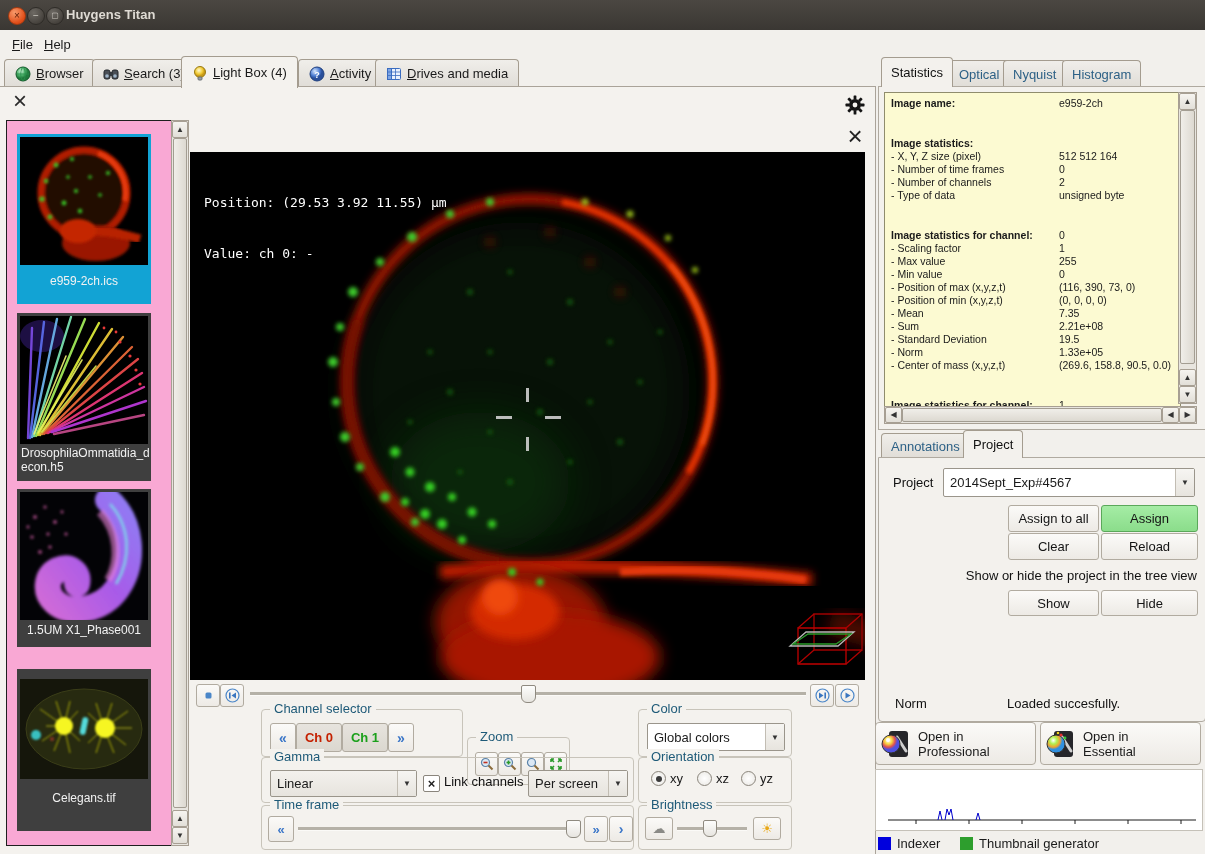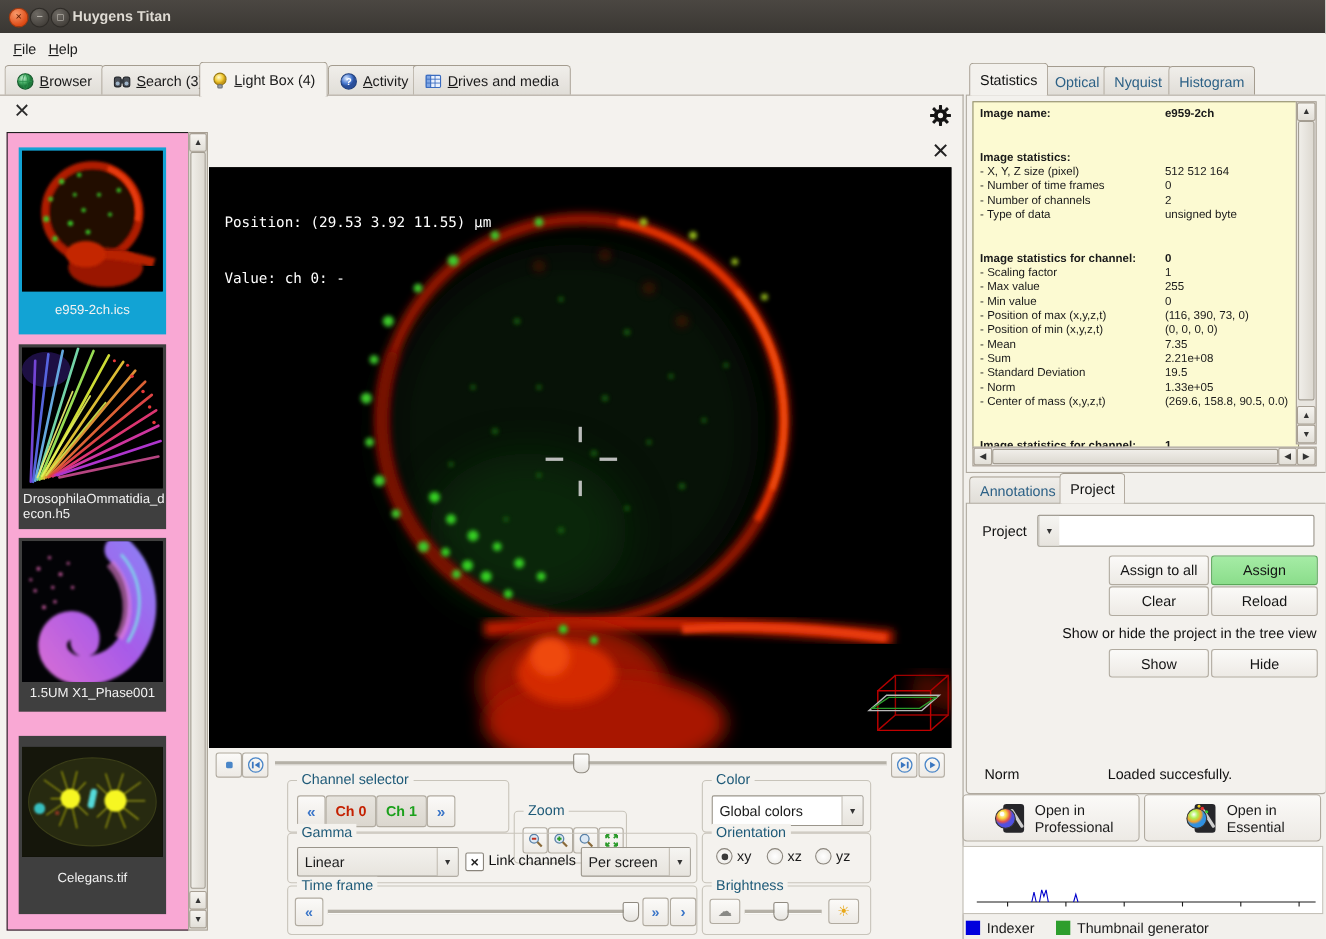--- a/index.html
+++ b/index.html
@@ -67,30 +67,30 @@
   .chlabel0{color:#c42000;font-weight:bold;}
   .chlabel1{color:#1ba01b;font-weight:bold;}
   .arrowglyph{color:#3b76c8;font-weight:bold;font-size:14px;}
 
   
   .statsbox{position:absolute;left:5px;top:5px;width:289px;height:310px;background:#fcfad2;border:1px solid #8f8c6d;overflow:hidden;padding:4px 0 0 6px;}
   .srow{position:relative;height:13px;font-size:10.5px;line-height:13px;white-space:nowrap;}
   .srow.g{margin-top:27px;}
   .srow.b{font-weight:bold;}
   .srow .sv{position:absolute;left:168px;top:0;font-weight:normal;}
-  .srow.b .sv{font-weight:bold;}
+  .srow.b .sv{font-weight:normal;}
 
   
   .rtab{position:absolute;top:60px;height:26px;display:flex;align-items:center;padding:0 9px;background:linear-gradient(#f0eeea,#e0ddd7);border:1px solid #a49c8f;border-bottom:none;border-radius:4px 4px 0 0;font-size:13px;color:#2d6186;white-space:nowrap;}
   .rtab.active{top:57px;height:29px;background:#f3f1ed;color:#111;z-index:5;}
   .ptab{position:absolute;top:433px;height:24px;display:flex;align-items:center;padding:0 9px;background:linear-gradient(#f0eeea,#e0ddd7);border:1px solid #a49c8f;border-bottom:none;border-radius:4px 4px 0 0;font-size:13px;color:#2d6186;}
   .ptab.active{top:430px;height:27px;background:#f3f1ed;color:#111;z-index:5;}
 
   .hint{position:absolute;font-size:13px;color:#111;}
-  .launcher{position:absolute;width:161px;height:43px;display:flex;align-items:center;gap:8px;padding-left:4px;background:linear-gradient(#fbfaf8,#edeae5);border:1px solid #b1aba0;border-radius:4px;box-sizing:border-box;justify-content:center;}
+  .launcher{position:absolute;width:161px;height:43px;display:flex;align-items:center;gap:8px;padding-left:4px;background:linear-gradient(#fbfaf8,#edeae5);border:1px solid #b1aba0;border-radius:4px;box-sizing:border-box;}
   .launcher .ltxt{font-size:13px;line-height:15px;}
   .chartbox{position:absolute;left:875px;top:769px;width:326px;height:60px;background:#fff;border:1px solid #c5c1b8;}
   .legend{position:absolute;top:836px;display:flex;align-items:center;gap:6px;font-size:13px;}
   .lsq{width:13px;height:13px;display:inline-block;}
   .lsq.blue{background:#0000dd;}
   .lsq.green{background:#2d9e2d;}
 </style>
 </head>
 <body>
 
@@ -689,20 +689,21 @@
 <div class="ptab" style="left:881px">
     <span>Annotations</span>
   </div>
 <div class="ptab active" style="left:963px">
     <span>Project</span>
   </div>
 
 <div class="rpanel" style="left:878px;top:457px;width:326px;height:263px;border-radius:0 0 4px 4px">
   <span class="hint" style="left:14px;top:17px">Project</span>
   <div class="combo" style="left:64px;top:10px;width:250px;height:27px">
+    <span class="ct">2014Sept_Exp#4567</span>
     <span class="ca">▼</span>
   </div>
   <div class="btn" style="left:129px;top:47px;width:89px;height:25px">
       <span>Assign to all</span>
     </div>
   <div class="btn green" style="left:222px;top:47px;width:95px;height:25px">
       <span>Assign</span>
     </div>
   <div class="btn" style="left:129px;top:75px;width:89px;height:25px">
       <span>Clear</span>

